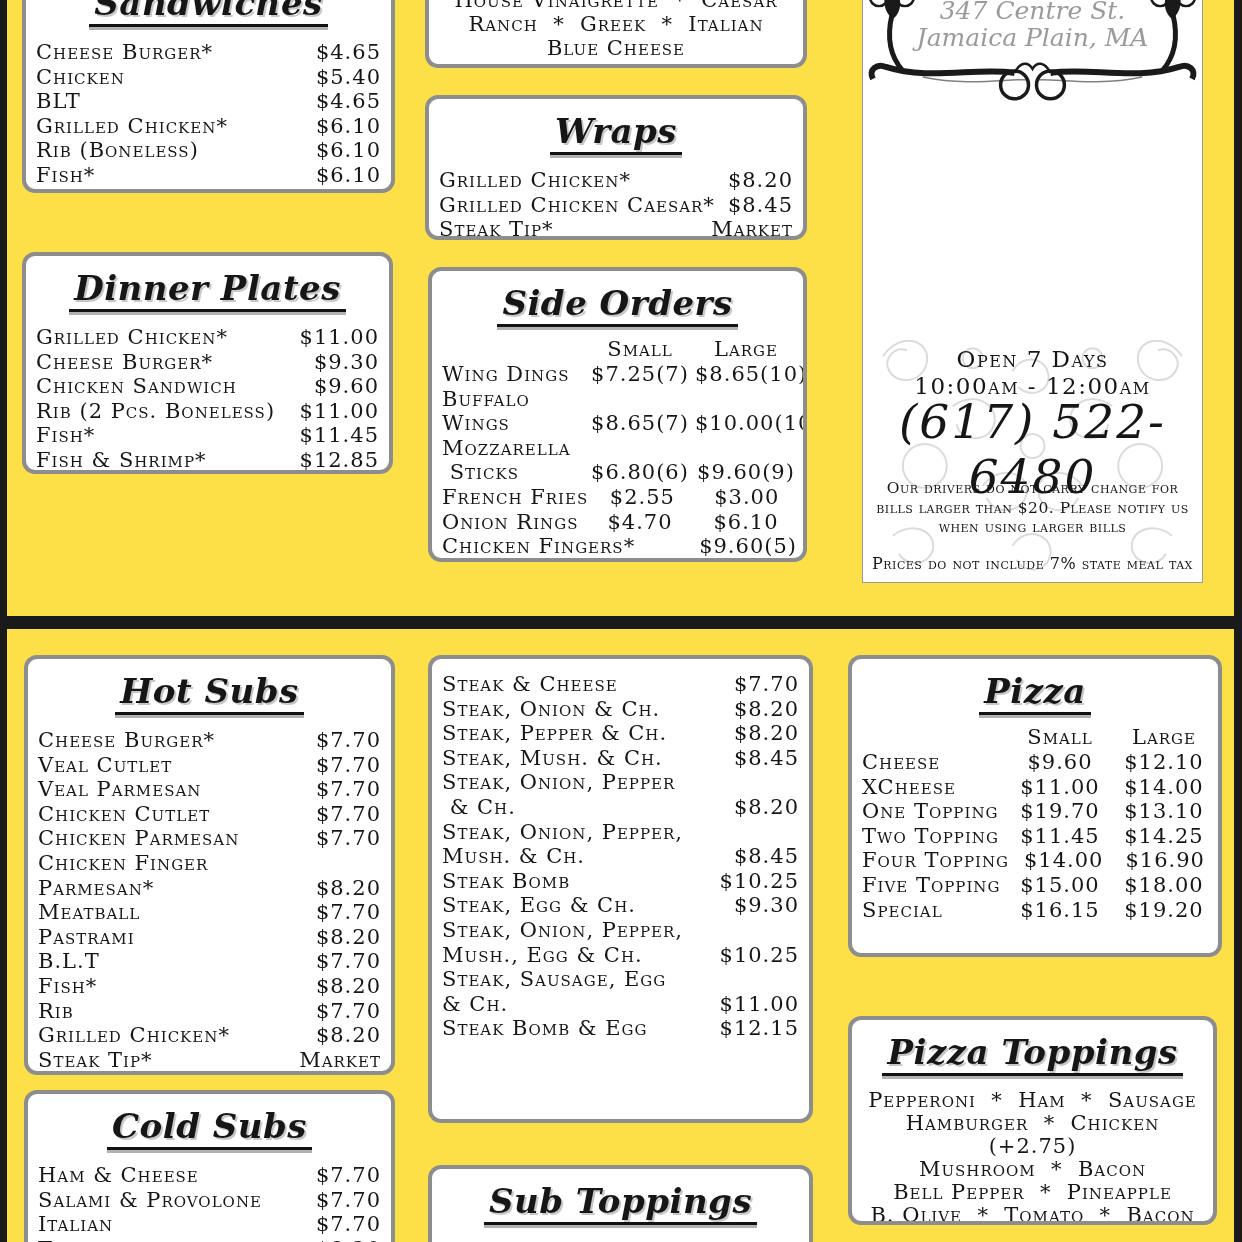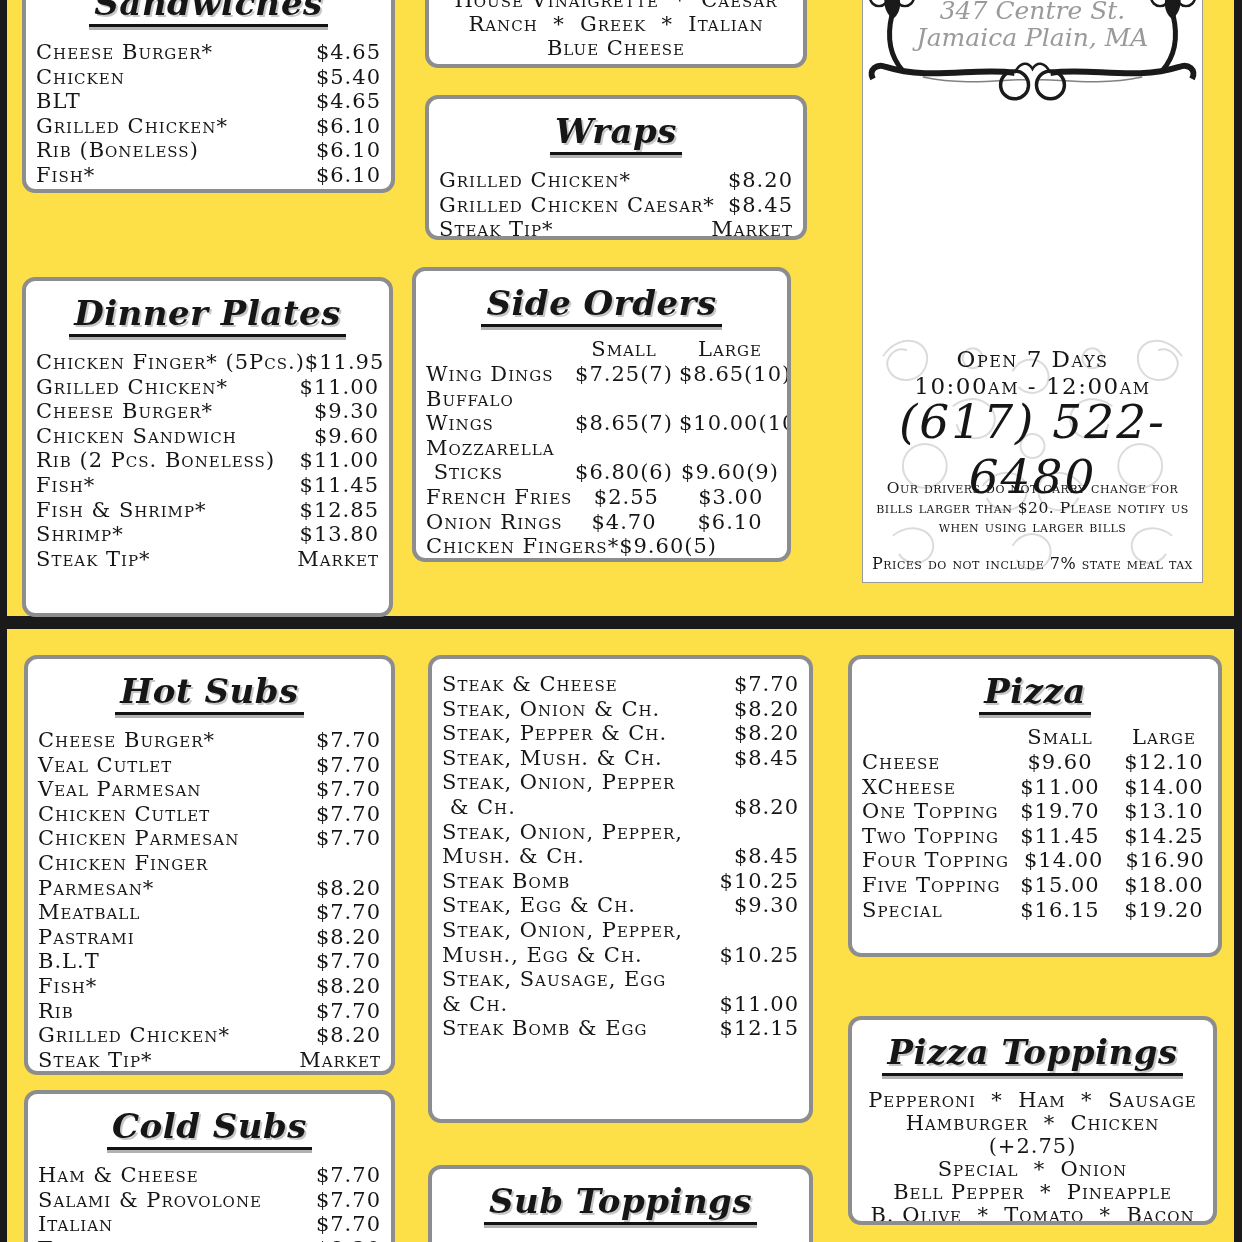--- a/index.html
+++ b/index.html
@@ -23,21 +23,21 @@
   .row{display:flex;justify-content:space-between;font-variant:small-caps;
        font-size:21px;line-height:24.6px;letter-spacing:1px;}
   .row .nm{text-align:left;white-space:pre;}
   .row .pr{text-align:right;white-space:nowrap;}
 
   .rows3{margin:10px 6px 0 10px;}
   .row3{display:flex;font-variant:small-caps;font-size:21px;line-height:24.6px;letter-spacing:1px;}
   .row3 .nm{flex:1;white-space:pre;}
   .row3 .cs{width:110px;text-align:center;white-space:nowrap;}
   .row3 .cl{width:102px;text-align:center;white-space:nowrap;}
-  .row3 .spn{width:212px;text-align:left;white-space:nowrap;}
+  .row3 .spn{width:212px;text-align:right;white-space:nowrap;}
   .row3.head{line-height:25px;}
   .pz .cs{width:112px;}
   .pz .cl{width:96px;}
 
   .lines{margin:13px 8px 0;}
   .line{text-align:center;font-variant:small-caps;font-size:21px;line-height:24px;
         letter-spacing:1px;white-space:pre-wrap;}
   .mt28{margin-top:28px;}
   .lines-tight .line{line-height:23px;}
 
@@ -128,28 +128,24 @@
           <span class="pr">$8.45</span>
         </div>
 
         <div class="row">
           <span class="nm">Steak Tip*</span>
           <span class="pr">Market</span>
         </div>
       </div>
   </section>
 
-  <section class="box" style="left:22px;top:277px;width:371px;height:340px">
+  <section class="box" style="left:22px;top:252px;width:371px;height:222px">
     <h2 class="box-title"><span class="t">Dinner Plates</span></h2>
     <div class="rows">
 
-        <div class="row">
-          <span class="nm">Chicken Finger* (5Pcs.)</span>
-          <span class="pr">$11.95</span>
-        </div>
 
         <div class="row">
           <span class="nm">Grilled Chicken*</span>
           <span class="pr">$11.00</span>
         </div>
 
         <div class="row">
           <span class="nm">Cheese Burger*</span>
           <span class="pr">$9.30</span>
         </div>
@@ -179,21 +175,21 @@
           <span class="pr">$13.80</span>
         </div>
 
         <div class="row">
           <span class="nm">Steak Tip*</span>
           <span class="pr">Market</span>
         </div>
       </div>
   </section>
 
-  <section class="box" style="left:412px;top:267px;width:379px;height:295px">
+  <section class="box" style="left:428px;top:267px;width:379px;height:295px">
     <h2 class="box-title"><span class="t">Side Orders</span></h2>
     <div class="rows3">
       <div class="row3 head">
         <span class="nm"></span>
         <span class="cs">Small</span>
         <span class="cl">Large</span>
       </div>
       <div>
 
           <div class="row3">
@@ -547,21 +543,21 @@
   </section>
 
   <section class="box" style="left:848px;top:1016px;width:369px;height:209px">
     <h2 class="box-title"><span class="t">Pizza Toppings</span></h2>
     <div class="lines lines-tight">
 
         <div class="line">Pepperoni  *  Ham  *  Sausage</div>
 
         <div class="line">Hamburger  *  Chicken (+2.75)</div>
 
-        <div class="line">Special  *  Onion</div>
+        <div class="line">Mushroom  *  Bacon</div>
 
         <div class="line">Bell Pepper  *  Pineapple</div>
 
         <div class="line">B. Olive  *  Tomato  *  Bacon</div>
 
       </div>
   </section>
 
 </div>
 

